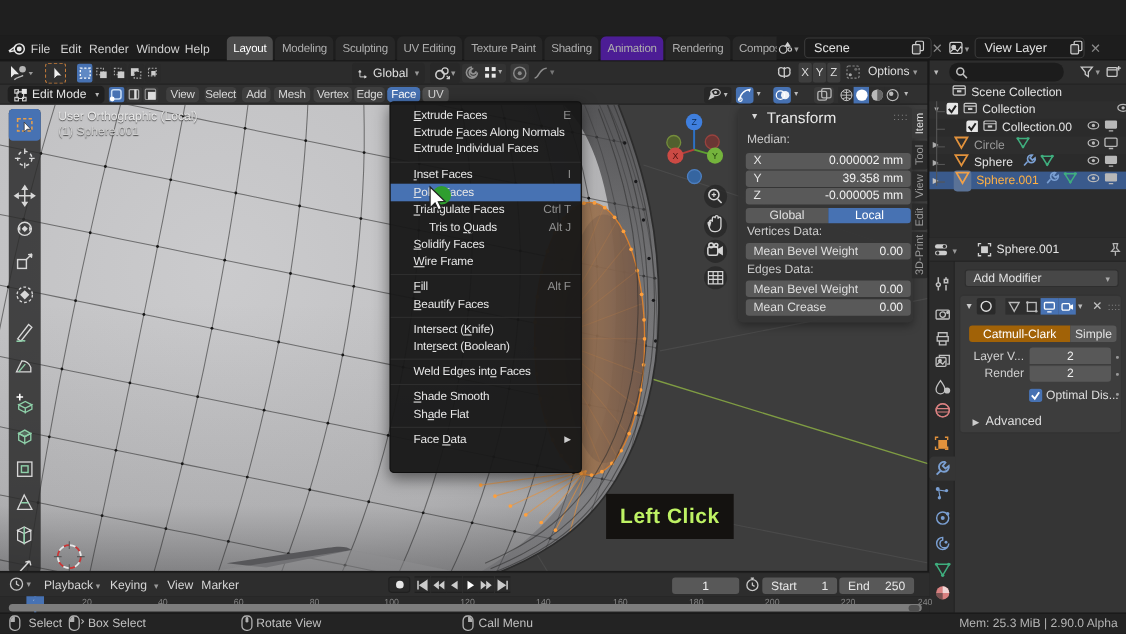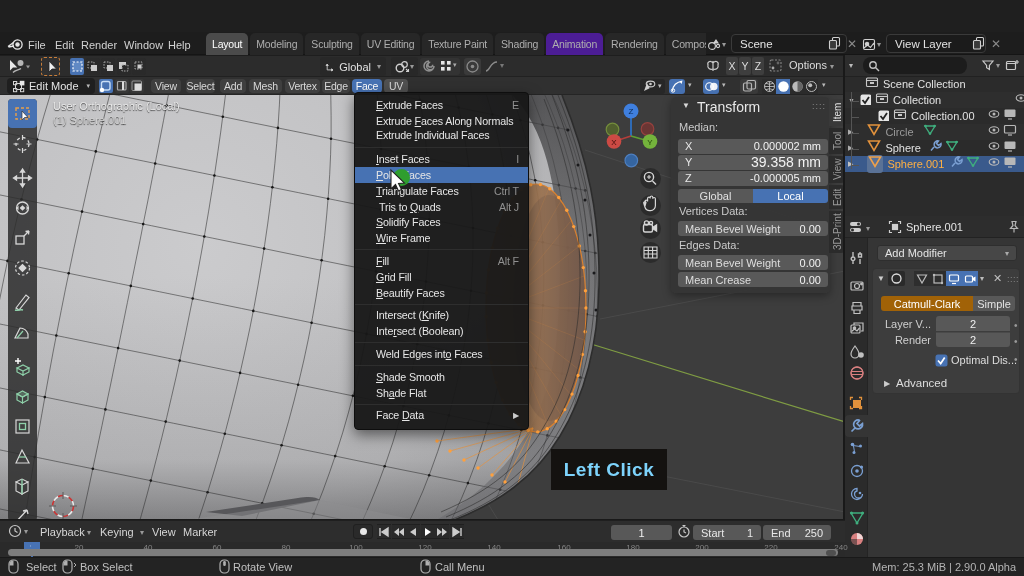--- a/index.html
+++ b/index.html
@@ -670,21 +670,21 @@
 <div class="abs" style="left:682px;top:101px;color:#d8d8d8;font-size:8px">▼</div>
 <div class="abs" style="left:697px;top:99px;color:#e8e8e8;font-size:14px">Transform</div>
 <div class="abs" style="left:812px;top:101px;color:#888;font-size:9px;letter-spacing:1px">::::</div>
 <div class="abs" style="left:679px;top:121px;color:#cacaca;font-size:11px">Median:</div>
 <div class="abs" style="left:678px;top:138.5px;width:150px;height:15px;background:#595959;border-radius:3px;display:flex;align-items:center;padding:0 7px">
     <span style="color:#e8e8e8;font-size:11px">X</span>
     <span style="margin-left:auto;color:#f2f2f2;font-size:11px">0.000002 mm</span>
   </div>
 <div class="abs" style="left:678px;top:154.5px;width:150px;height:15px;background:#595959;border-radius:3px;display:flex;align-items:center;padding:0 7px">
     <span style="color:#e8e8e8;font-size:11px">Y</span>
-    <span style="margin-left:auto;color:#f2f2f2;font-size:14px">39.358 mm</span>
+    <span style="margin-left:auto;color:#f2f2f2;font-size:11px">39.358 mm</span>
   </div>
 <div class="abs" style="left:678px;top:170.5px;width:150px;height:15px;background:#595959;border-radius:3px;display:flex;align-items:center;padding:0 7px">
     <span style="color:#e8e8e8;font-size:11px">Z</span>
     <span style="margin-left:auto;color:#f2f2f2;font-size:11px">-0.000005 mm</span>
   </div>
 <div class="abs" style="left:678px;top:189px;width:75px;height:14px;background:#585858;border-radius:3px 0 0 3px;display:flex;align-items:center;justify-content:center;color:#e0e0e0;font-size:11px">Global</div>
 <div class="abs" style="left:753px;top:189px;width:75px;height:14px;background:#4772b3;border-radius:0 3px 3px 0;display:flex;align-items:center;justify-content:center;color:#fff;font-size:11px">Local</div>
 <div class="abs" style="left:679px;top:205px;color:#cacaca;font-size:11px">Vertices Data:</div>
 <div class="abs" style="left:678px;top:221px;width:150px;height:15px;background:#595959;border-radius:3px;display:flex;align-items:center;padding:0 7px">
     <span style="color:#dedede;font-size:11px">Mean Bevel Weight</span>
@@ -720,37 +720,34 @@
       <span><u>I</u>nset Faces</span>
       <span style="margin-left:auto;color:#909090">I</span>
     </div>
     <div style="background:#4772b3;height:15.8px;display:flex;align-items:center;padding:0 9px 0 21px;color:#e6e6e6;font-size:10.7px;letter-spacing:-0.15px;white-space:nowrap">
       <span><u>P</u>oke Faces</span>
     </div>
     <div style="height:15.8px;display:flex;align-items:center;padding:0 9px 0 21px;color:#e6e6e6;font-size:10.7px;letter-spacing:-0.15px;white-space:nowrap">
       <span><u>T</u>riangulate Faces</span>
       <span style="margin-left:auto;color:#909090">Ctrl T</span>
     </div>
-    <div style="height:15.8px;display:flex;align-items:center;padding:0 9px 0 24px;color:#e6e6e6;font-size:10.7px;letter-spacing:-0.15px;white-space:nowrap">
+    <div style="height:15.8px;display:flex;align-items:center;padding:0 9px 0 35px;color:#e6e6e6;font-size:10.7px;letter-spacing:-0.15px;white-space:nowrap">
       <span>Tris to <u>Q</u>uads</span>
       <span style="margin-left:auto;color:#909090">Alt J</span>
     </div>
     <div style="height:15.8px;display:flex;align-items:center;padding:0 9px 0 21px;color:#e6e6e6;font-size:10.7px;letter-spacing:-0.15px;white-space:nowrap">
       <span><u>S</u>olidify Faces</span>
     </div>
     <div style="height:15.8px;display:flex;align-items:center;padding:0 9px 0 21px;color:#e6e6e6;font-size:10.7px;letter-spacing:-0.15px;white-space:nowrap">
       <span><u>W</u>ire Frame</span>
     </div>
     <div style="height:1px;background:#2e2e2e;margin:3px 0"></div>
     <div style="height:15.8px;display:flex;align-items:center;padding:0 9px 0 21px;color:#e6e6e6;font-size:10.7px;letter-spacing:-0.15px;white-space:nowrap">
       <span><u>F</u>ill</span>
       <span style="margin-left:auto;color:#909090">Alt F</span>
-    </div>
-    <div style="height:15.8px;display:flex;align-items:center;padding:0 9px 0 21px;color:#e6e6e6;font-size:10.7px;letter-spacing:-0.15px;white-space:nowrap">
-      <span><u>G</u>rid Fill</span>
     </div>
     <div style="height:15.8px;display:flex;align-items:center;padding:0 9px 0 21px;color:#e6e6e6;font-size:10.7px;letter-spacing:-0.15px;white-space:nowrap">
       <span><u>B</u>eautify Faces</span>
     </div>
     <div style="height:1px;background:#2e2e2e;margin:3px 0"></div>
     <div style="height:15.8px;display:flex;align-items:center;padding:0 9px 0 21px;color:#e6e6e6;font-size:10.7px;letter-spacing:-0.15px;white-space:nowrap">
       <span>Intersect (<u>K</u>nife)</span>
     </div>
     <div style="height:15.8px;display:flex;align-items:center;padding:0 9px 0 21px;color:#e6e6e6;font-size:10.7px;letter-spacing:-0.15px;white-space:nowrap">
       <span>Inte<u>r</u>sect (Boolean)</span>
@@ -770,21 +767,21 @@
     <div style="height:15.8px;display:flex;align-items:center;padding:0 9px 0 21px;color:#e6e6e6;font-size:10.7px;letter-spacing:-0.15px;white-space:nowrap">
       <span>Face <u>D</u>ata</span>
       <span style="margin-left:auto;color:#ccc;font-size:8px">▶</span>
     </div>
   </div>
 <svg class="abs" width="40" height="40" viewBox="0 0 40 40" style="left:385px;top:165px">
     <circle cx="16.5" cy="12.5" r="8.5" fill="#2f9e2f"></circle>
     <path d="M6,5 L6,24 L10.5,19.5 L13.5,26 L16.5,24.5 L13.5,18.5 L19.5,18 Z" fill="#fff" stroke="#222" stroke-width="1.1"></path>
   </svg>
 <div class="abs" style="left:551px;top:449px;width:116px;height:41px;background:#141210;display:flex;align-items:center;justify-content:center">
-    <span style="color:#7dd3fc;font-size:19px;font-weight:bold;letter-spacing:0.5px">Left Click</span>
+    <span style="color:#bef264;font-size:19px;font-weight:bold;letter-spacing:0.5px">Left Click</span>
   </div>
 <div class="abs" style="left:843px;top:55px;width:2px;height:502px;background:#191919"></div>
 <div class="abs" style="left:845px;top:214px;width:179px;height:2px;background:#191919"></div>
 <div class="abs" style="left:0;top:519px;width:845px;height:2px;background:#191919"></div>
 <div class="abs" style="left:845px;top:77px;width:179px;height:139px;background:#2b2b2b"></div>
 <div class="abs" style="left:845px;top:76px;width:179px;height:16px;display:flex;align-items:center">
     <span style="margin-left:20px"><svg width="14" height="14" viewBox="0 0 14 14" style="">
         <g fill="none" stroke="#c8c8c8" stroke-width="1.1">
           <rect x="1.5" y="3" width="11" height="8.5" rx="1"></rect>
           <path d="M1.5,5.5 h11"></path>

